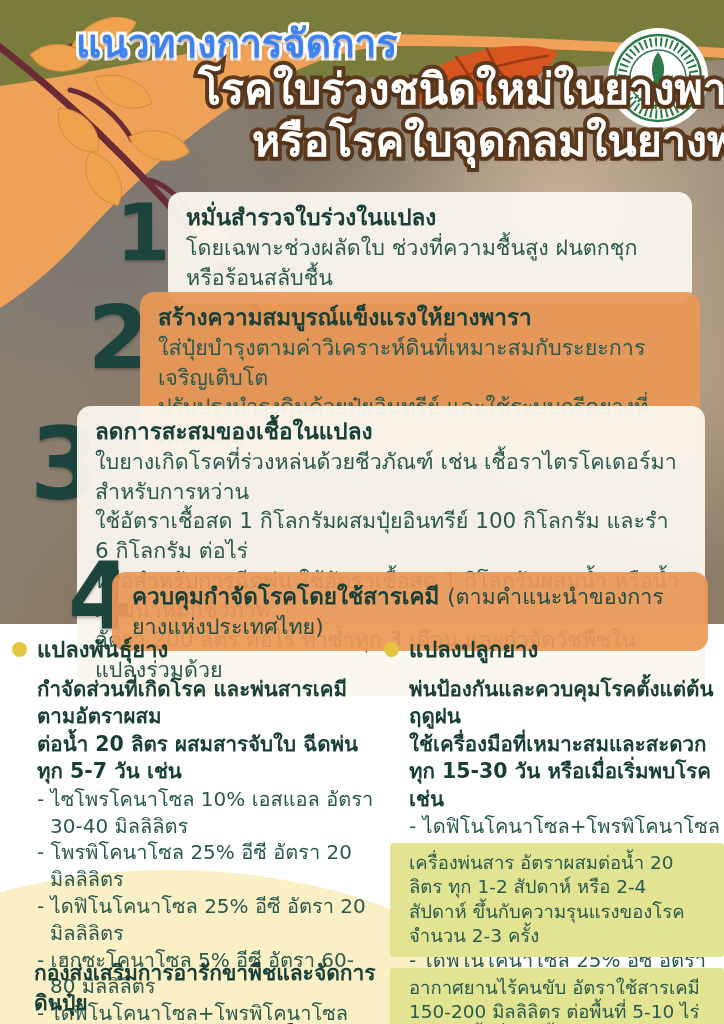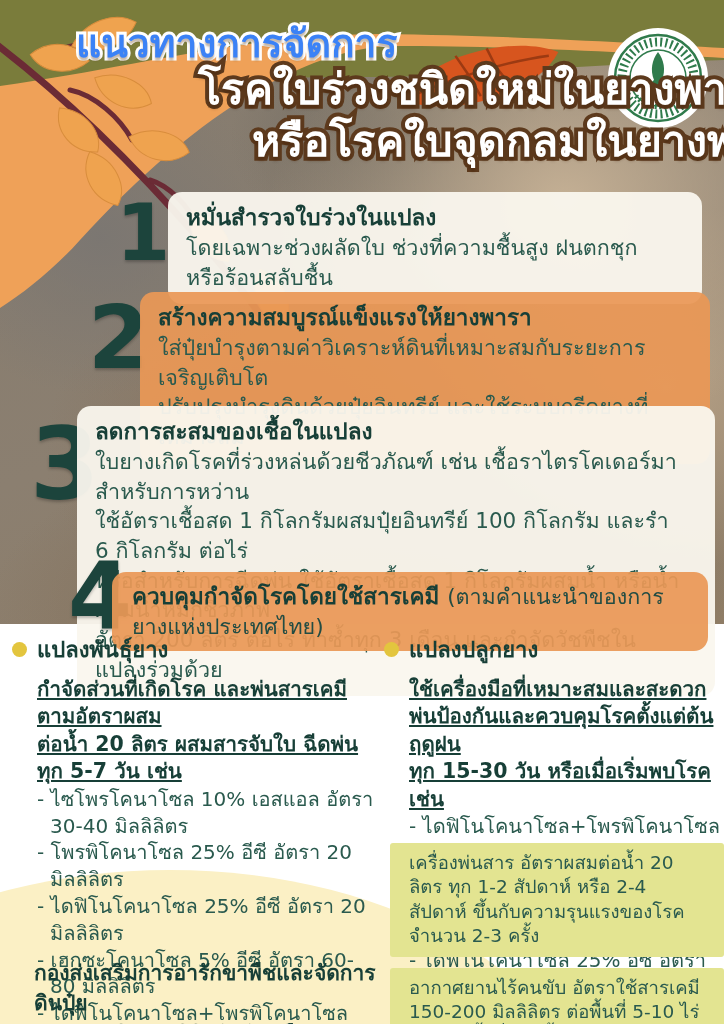--- a/index.html
+++ b/index.html
@@ -39,42 +39,42 @@
   
   .num{
     position:absolute;color:#1c443c;font-weight:bold;line-height:.9;
     text-shadow:0 2px 3px rgba(0,0,0,.25);
   }
   .num-1{left:116px;top:198px;font-size:78px;}
   .num-2{left:88px;top:298px;font-size:88px;}
   .num-3{left:30px;top:420px;font-size:100px;}
   .num-4{left:68px;top:556px;font-size:92px;}
   .step-box{
-    position:absolute;border-radius:14px;padding:10px 28px 12px 18px;
+    position:absolute;border-radius:14px;padding:10px 18px 12px 18px;
     color:#2a5a4e;font-size:21.5px;line-height:1.38;
   }
   .step-box .step-title{font-weight:bold;color:#173f37;font-size:22.5px;}
   .box-cream{background:rgba(250,247,238,.95);}
   .box-orange{background:rgba(233,152,86,.93);}
   .step-1{left:168px;top:192px;width:488px;}
   .step-2{left:140px;top:292px;width:524px;}
   .step-3{left:77px;top:406px;width:592px;}
   .step-4{left:112px;top:572px;width:556px;padding:9px 20px;}
   .step-4 .step-title{display:inline;}
   .step-4 .title-suffix{display:inline;font-weight:normal;color:#234c43;}
   
   .blob{position:absolute;left:0;top:830px;}
   .col{position:absolute;color:#2a5a4e;}
   .col-left{left:12px;top:632px;width:362px;}
   .col-right{left:384px;top:632px;width:336px;}
   .col-head{display:flex;align-items:center;gap:10px;margin-bottom:9px;}
   .bullet-dot{width:15px;height:15px;border-radius:50%;background:#e3c53e;flex:0 0 auto;}
   .col-head-label{font-weight:bold;color:#173f37;font-size:22px;}
   .col-body{padding-left:25px;font-size:20px;line-height:1.34;}
-  .intro-line{font-weight:bold;color:#173f37;font-size:20.5px;text-decoration:underline;}
+  .intro-line{font-weight:bold;color:#173f37;font-size:20.5px;}
   .item{padding-left:13px;text-indent:-13px;color:#2a5a4e;}
   
   .notes{position:absolute;left:390px;top:843px;width:334px;display:flex;flex-direction:column;gap:11px;}
   .note{background:#e3e491;color:#2a5a4e;font-size:18.5px;line-height:1.32;padding:8px 19px;border-radius:3px;}
   
   .footer{
     position:absolute;left:34px;top:958px;width:360px;
     font-weight:bold;color:#173f37;font-size:21px;line-height:1.45;
   }
   .logo{position:absolute;left:606px;top:26px;}
@@ -175,22 +175,22 @@
 
     </div>
   </div>
 
   <div class="col col-right">
     <div class="col-head">
       <span class="bullet-dot"></span>
       <span class="col-head-label">แปลงปลูกยาง</span>
     </div>
     <div class="col-body">
+      <div class="intro-line">พ่นป้องกันและควบคุมโรคตั้งแต่ต้นฤดูฝน</div>
       <div class="intro-line">ใช้เครื่องมือที่เหมาะสมและสะดวก</div>
-      <div class="intro-line">พ่นป้องกันและควบคุมโรคตั้งแต่ต้นฤดูฝน</div>
       <div class="intro-line">ทุก 15-30 วัน หรือเมื่อเริ่มพบโรค เช่น</div>
       <div class="item">- ไดฟิโนโคนาโซล+โพรพิโคนาโซล 15%+15% ดับเบิลยู/วี อีซี อัตรา 30 มิลลิลิตร</div>
       <div class="item">- โพรพิโคนาโซล 25% อีซี อัตรา 30 มิลลิลิตร*</div>
       <div class="item">- ไดฟิโนโคนาโซล 25% อีซี อัตรา 30 มิลลิลิตร*</div>
     </div>
   </div>
 
   <div class="notes">
     <div class="note">เครื่องพ่นสาร อัตราผสมต่อน้ำ 20 ลิตร ทุก 1-2 สัปดาห์ หรือ 2-4 สัปดาห์ ขึ้นกับความรุนแรงของโรค จำนวน 2-3 ครั้ง</div>
     <div class="note">อากาศยานไร้คนขับ อัตราใช้สารเคมี 150-200 มิลลิลิตร ต่อพื้นที่ 5-10 ไร่ ปริมาณน้ำที่ผสมขึ้นกับอัตราการบินและถังบรรจุ</div>

